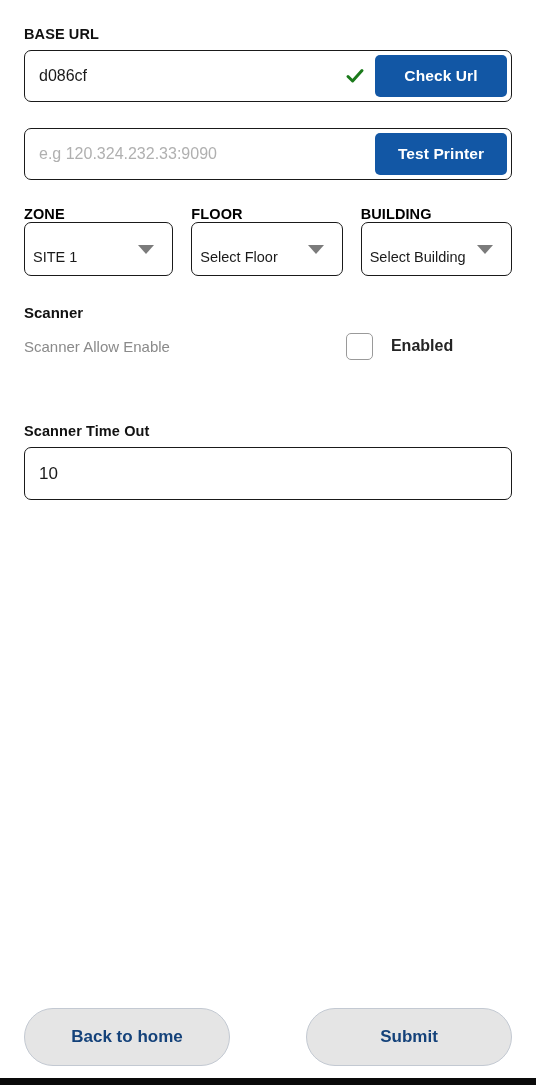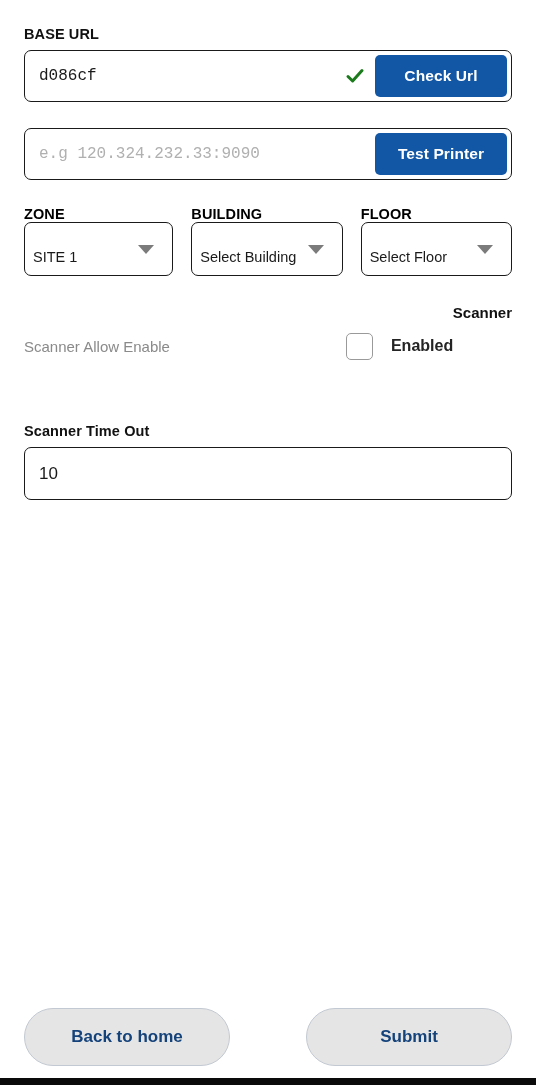--- a/index.html
+++ b/index.html
@@ -59,21 +59,20 @@
     align-items: center;
     padding: 0 4px 0 14px;
   }
 
   .input-text {
     flex: 1 1 auto;
     font-size: 16px;
     color: #1a1a1a;
     white-space: nowrap;
     overflow: hidden;
-    font-family: Liberation Mono, monospace;
   }
 
   .input-text.placeholder { color: #b0b0b0; }
 
   .check-mark {
     width: 24px;
     height: 24px;
     flex: 0 0 auto;
     margin-right: 8px;
     display: flex;
@@ -142,21 +141,21 @@
     flex: 0 0 auto;
     width: 0;
     height: 0;
     margin: 0 10px 0 4px;
     border-left: 8px solid transparent;
     border-right: 8px solid transparent;
     border-top: 9px solid #7b7b7b;
   }
 
   
-  .scanner-block { margin-top: 28px; text-align: right; }
+  .scanner-block { margin-top: 28px; }
 
   .scanner-title {
     font-size: 15px;
     font-weight: bold;
     color: #111111;
     margin-bottom: 9px;
   }
 
   .scanner-row {
     display: flex;
@@ -270,32 +269,32 @@
     <div class="select-row">
 
       <div class="select-col zone">
         <div class="select-label">ZONE</div>
         <div class="select-box">
           <span class="select-value">SITE 1</span>
           <span class="caret"></span>
         </div>
       </div>
 
+      <div class="select-col floor">
+        <div class="select-label">FLOOR</div>
+        <div class="select-box">
+          <span class="select-value">Select Floor</span>
+          <span class="caret"></span>
+        </div>
+      </div>
+
       <div class="select-col building">
         <div class="select-label">BUILDING</div>
         <div class="select-box">
           <span class="select-value">Select Building</span>
-          <span class="caret"></span>
-        </div>
-      </div>
-
-      <div class="select-col floor">
-        <div class="select-label">FLOOR</div>
-        <div class="select-box">
-          <span class="select-value">Select Floor</span>
           <span class="caret"></span>
         </div>
       </div>
 
     </div>
 
     <div class="scanner-block">
       <div class="scanner-title">Scanner</div>
       <div class="scanner-row">
         <div class="scanner-sub">Scanner Allow Enable</div>

